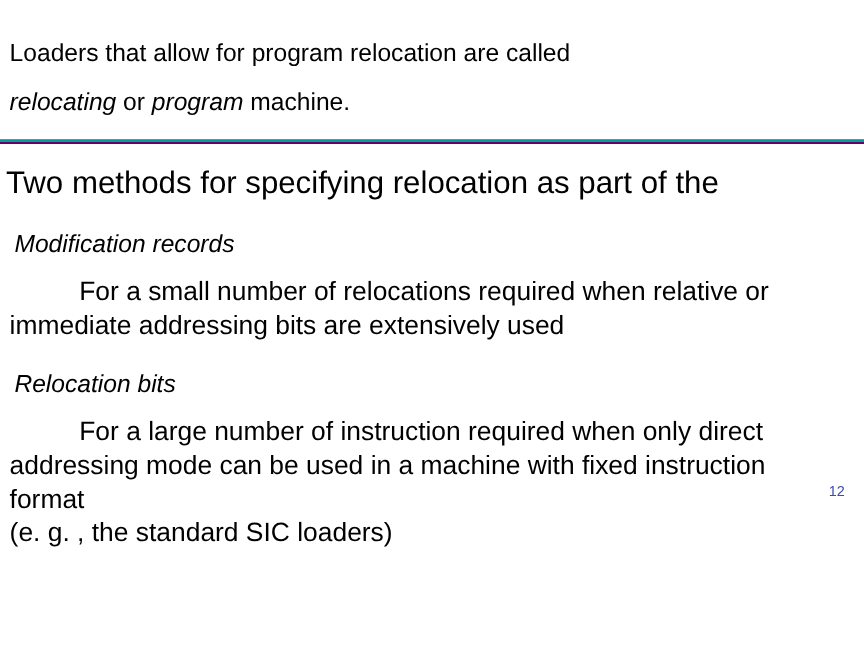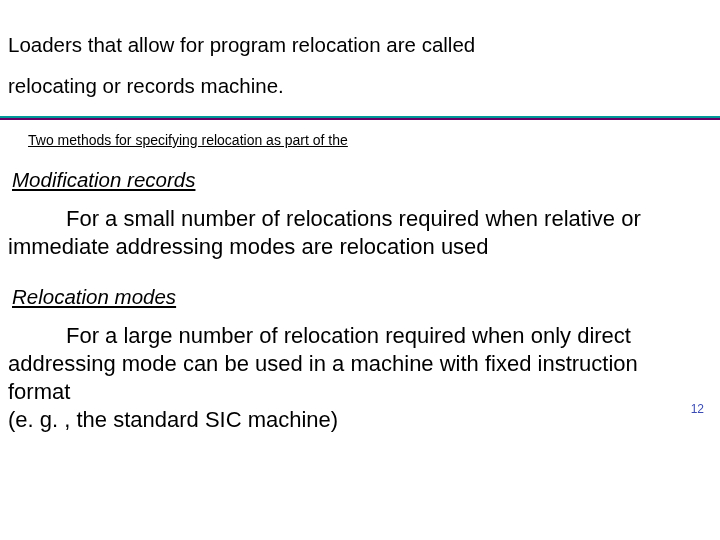--- a/index.html
+++ b/index.html
@@ -30,79 +30,77 @@
   }
   .divider .bar-top {
     height: 2px;
     background: #009999;
   }
   .divider .bar-bot {
     height: 2px;
     background: #660066;
   }
   .mid-block {
-    padding: 6px 8px 4px 28px;
-    font-size: 14px;
+    padding: 6px 8px 4px 5px;
+    font-size: 26px;
     line-height: 2.0;
-    text-decoration: underline;
   }
   .method-heading {
     padding: 6px 8px 4px 12px;
     font-size: 20.5px;
     font-style: italic;
-    text-decoration: underline;
     line-height: 1.6;
   }
   .method-body {
     padding: 4px 14px 14px 8px;
     font-size: 22px;
     line-height: 1.28;
   }
   .method-body .indent {
     display: inline-block;
     width: 58px;
   }
   .page-num {
     position: absolute;
     right: 16px;
     bottom: 12px;
     font-size: 12px;
     color: #3a4bb3;
   }
-  .italic { }
+  .italic { font-style: italic; }
 </style>
 </head>
 <body>
 
 <div class="slide">
 
   <div class="top-block">
     <span>Loaders that allow for program relocation are called</span><br>
     <span>
-      <span class="italic">relocating</span><span> or </span><span class="italic">records</span><span> machine. </span>
+      <span class="italic">relocating</span><span> or </span><span class="italic">program</span><span> machine. </span>
     </span>
   </div>
 
   <div class="divider">
     <div class="bar-top"></div>
     <div class="bar-bot"></div>
   </div>
 
   <div class="mid-block">
     <span> Two methods for specifying relocation as part of the</span><br>
   </div>
 
   <div class="method-heading"> Modification records</div>
   <div class="method-body">
     <span class="indent"></span><span>For a small number of relocations required when relative or</span><br>
-    <span>immediate addressing modes are relocation used</span>
+    <span>immediate addressing bits are extensively used</span>
   </div>
 
-  <div class="method-heading"> Relocation modes</div>
+  <div class="method-heading"> Relocation bits</div>
   <div class="method-body">
-    <span class="indent"></span><span>For a large number of relocation required when only direct</span><br>
+    <span class="indent"></span><span>For a large number of instruction required when only direct</span><br>
     <span>addressing mode can be used in a machine with fixed instruction format</span><br>
-    <span>(e. g. , the standard SIC machine)</span>
+    <span>(e. g. , the standard SIC loaders)</span>
   </div>
 
   <div class="page-num">12</div>
 
 </div>
 
 </body></html>

